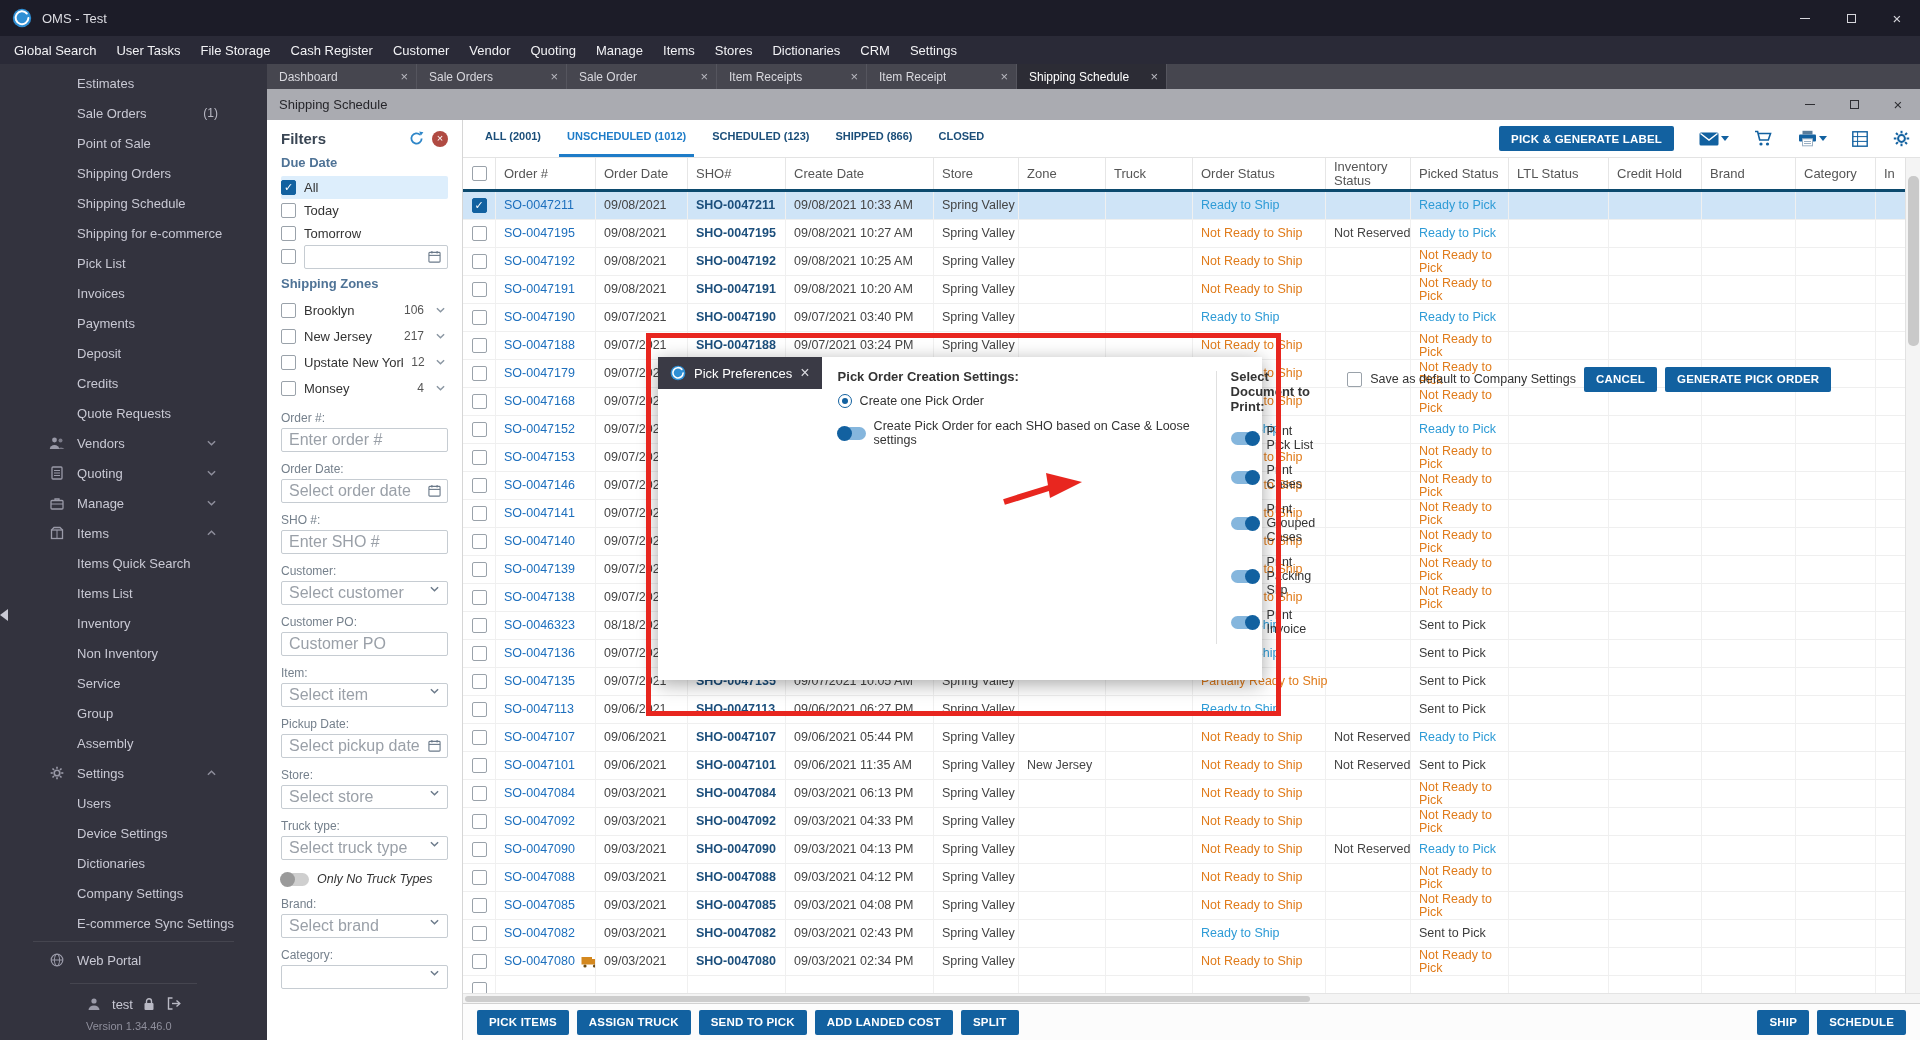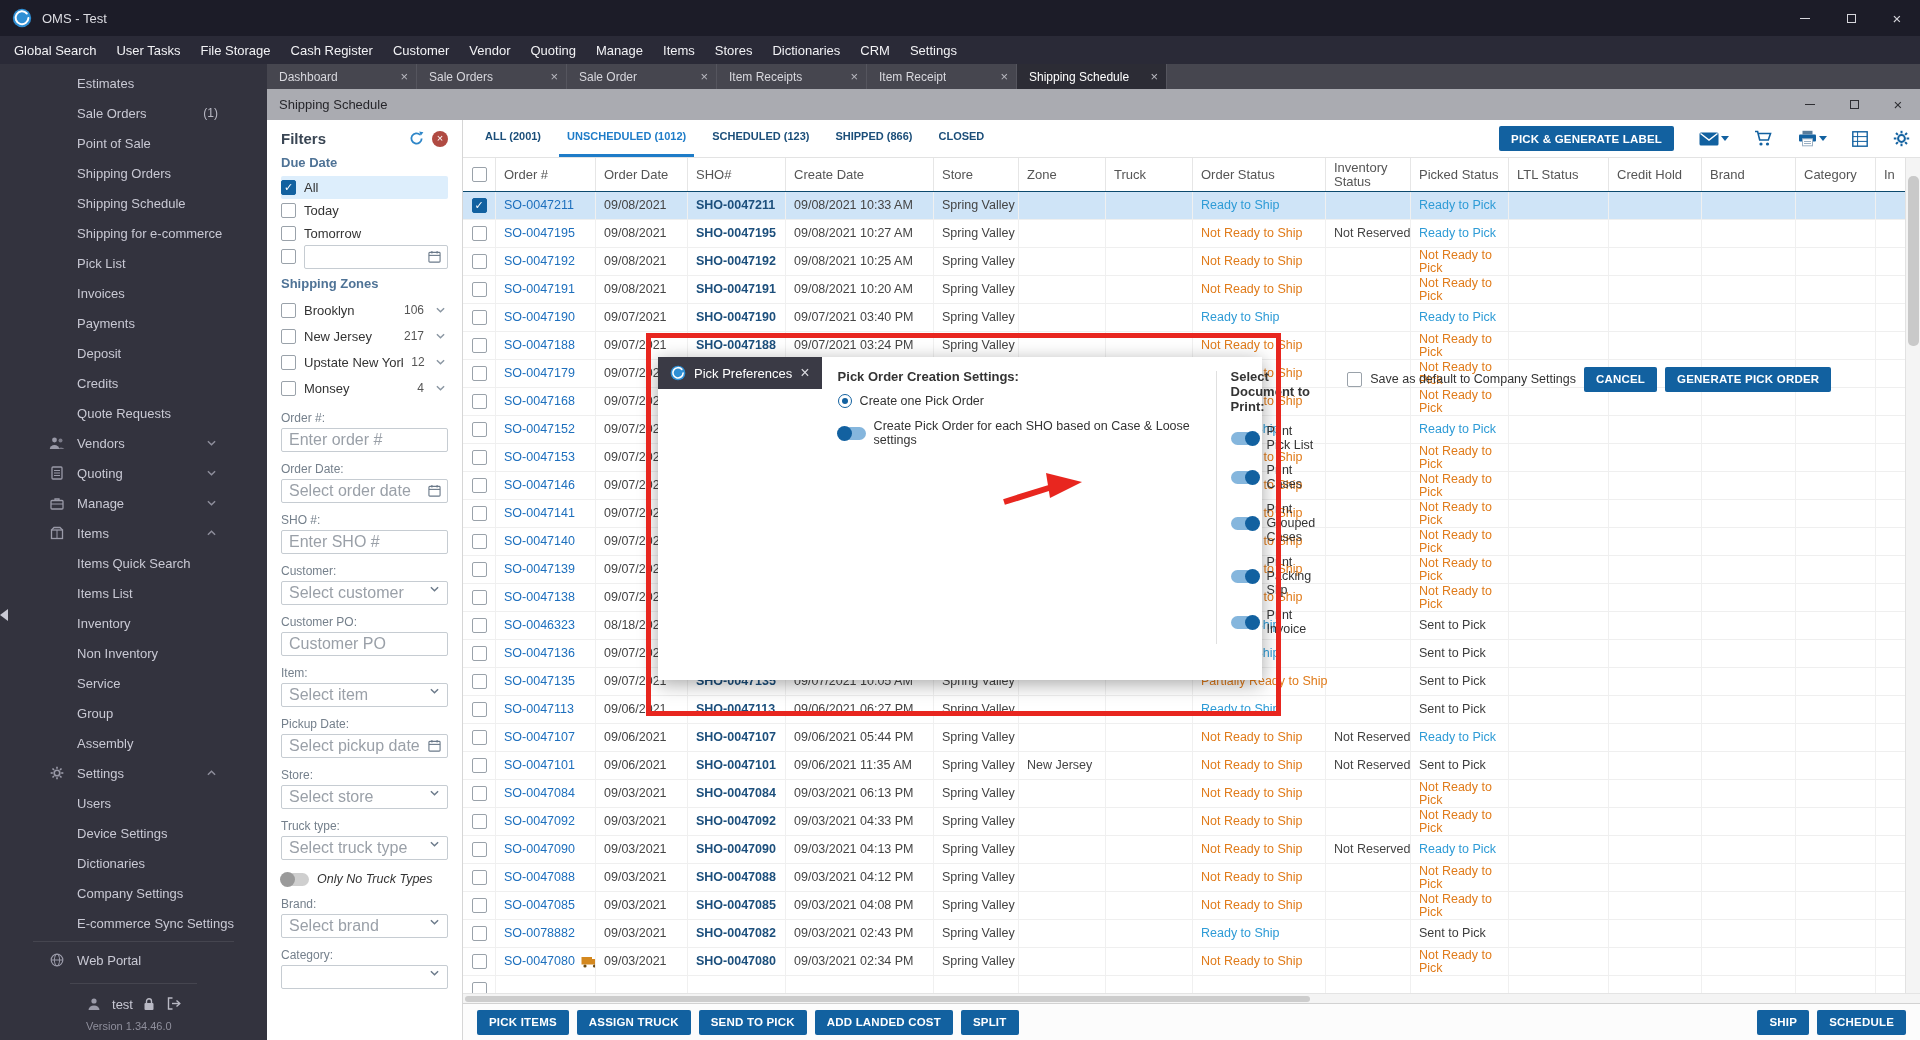--- a/index.html
+++ b/index.html
@@ -87,21 +87,21 @@
           border-bottom:3px solid transparent; cursor:default; }
   .vtab.active { color:#1e7cc8; border-bottom-color:#1e7cc8; }
   .actions { margin-left:auto; display:flex; align-items:center; gap:25px; }
   .btn { background:#1261a0; color:#fff; border:none; font-weight:bold; font-size:11.5px; height:25px;
          padding:0 12px; border-radius:2px; font-family:inherit; letter-spacing:.2px; cursor:default; }
   .icon-btn { display:inline-flex; align-items:center; gap:2px; cursor:default; }
 
   .table-wrap { flex:1; min-height:0; overflow:hidden; position:relative; }
   .thead, .trow { display:grid;
     grid-template-columns:33px 100px 92px 98px 148px 85px 87px 87px 133px 85px 98px 100px 93px 94px 80px 1fr; }
-  .thead { height:34px; border-bottom:1px solid #0c4a6e; font-size:13px; color:#555; }
+  .thead { height:34px; border-bottom:3px solid #0c4a6e; font-size:13px; color:#555; }
   .th { display:flex; align-items:center; padding:0 8px; line-height:14px; border-right:1px solid #e6e6e6; overflow:hidden; }
   .trow { height:28px; border-bottom:1px solid #efefef; font-size:12.5px; color:#444; }
   .trow.selected { background:#cfe4f7; }
   .td { display:flex; align-items:center; padding:0 8px; overflow:hidden; white-space:nowrap;
         line-height:13px; border-right:1px solid #f0f0f0; }
   .td.wrap { white-space:normal; }
   .td.nowrapfree { overflow:visible; }
   .cbcell { justify-content:center; padding:0; }
   .link { color:#1d6fbd; }
   .sho-link { color:#1c4f7c; font-weight:bold; }
@@ -1292,21 +1292,21 @@
                 <div class="td"></div>
                 <div class="td"></div>
                 <div class="td"></div>
                 <div class="td"></div>
               </div>
               <div class="trow">
                 <div class="td cbcell">
                   <span class="cb"></span>
                 </div>
                 <div class="td">
-                  <span class="link">SO-0078882</span>
+                  <span class="link">SO-0047082</span>
                 </div>
                 <div class="td">09/03/2021</div>
                 <div class="td">
                   <span class="sho-link">SHO-0047082</span>
                 </div>
                 <div class="td">09/03/2021 02:43 PM</div>
                 <div class="td">Spring Valley</div>
                 <div class="td"></div>
                 <div class="td"></div>
                 <div class="td nowrapfree st-blue">Ready to Ship</div>

